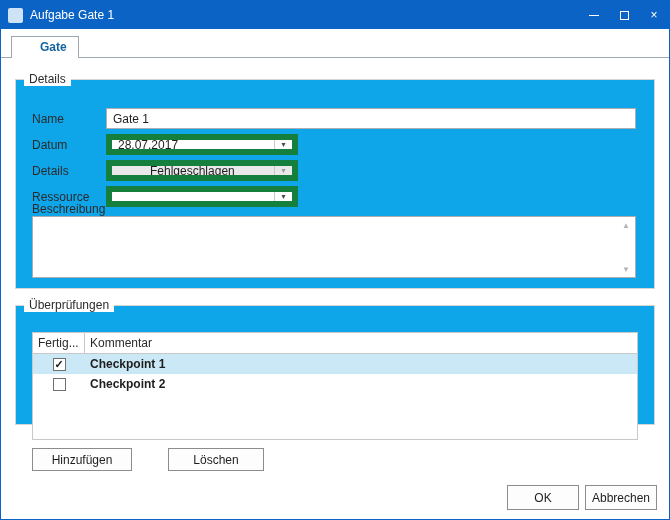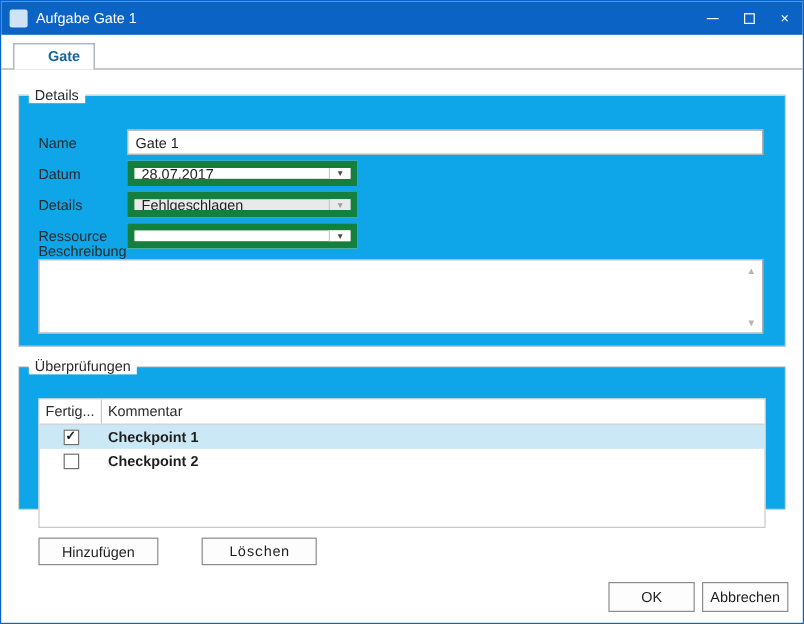--- a/index.html
+++ b/index.html
@@ -78,21 +78,21 @@
     position:absolute; height:21px;
     border:6px solid #15803d; background:#fff;
     display:flex; align-items:stretch;
   }
   .combo-txt { flex:1; display:flex; align-items:center; padding:0 6px; overflow:hidden; white-space:nowrap; }
   .combo-btn {
     width:18px; border-left:1px solid #c9c9c9; background:#fdfdfd;
     display:flex; align-items:center; justify-content:center;
     font-size:8px; color:#4a4a4a;
   }
-  .combo.disabled { background:#e9e9e9; }
+  .combo.disabled { background:#e9e9e9;padding-left:32px; }
   .combo.disabled .combo-btn { background:#e9e9e9; color:#9a9a9a; }
 
   .textarea {
     position:absolute; left:16px; right:18px; top:136px; height:62px;
     border:1px solid #abadb3; background:#fff;
   }
   .scroll-arrow {
     position:absolute; right:2px; width:14px; height:12px;
     display:flex; align-items:center; justify-content:center;
     color:#b4b4b4; font-size:8px;
@@ -122,21 +122,21 @@
 
   
   .btn {
     position:absolute; height:23px;
     background:#fdfdfd; border:1px solid #8c8c8c;
     display:flex; align-items:center; justify-content:center;
     font-family:"Liberation Sans", sans-serif; font-size:12px; color:#1e1e1e;
     cursor:default;
   }
   .btn-add    { left:16px;  top:142px; width:100px; }
-  .btn-delete { left:152px; top:142px; width:96px;font-family:Liberation Mono, monospace; }
+  .btn-delete { left:152px; top:142px; width:96px; }
   .btn-ok     { left:506px; top:484px; width:72px; height:25px; }
   .btn-cancel { left:584px; top:484px; width:72px; height:25px; }
 </style>
 </head>
 <body>
 
 <div class="dialog">
 
   <div class="titlebar">
     <div class="app-icon"></div>

